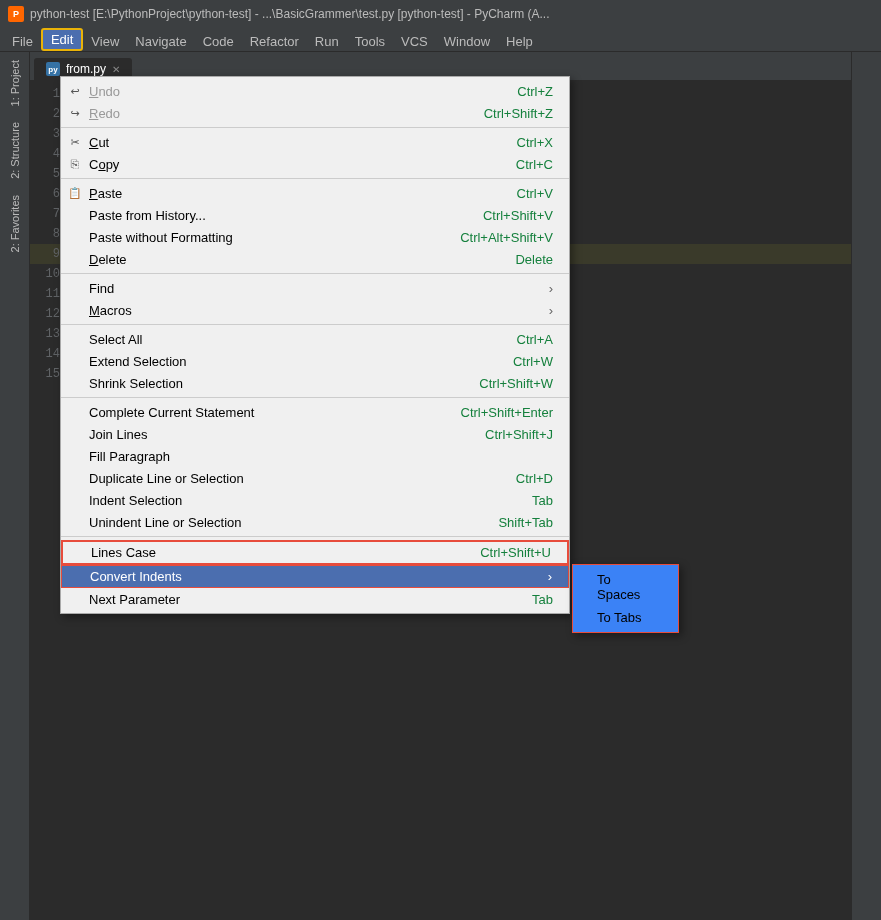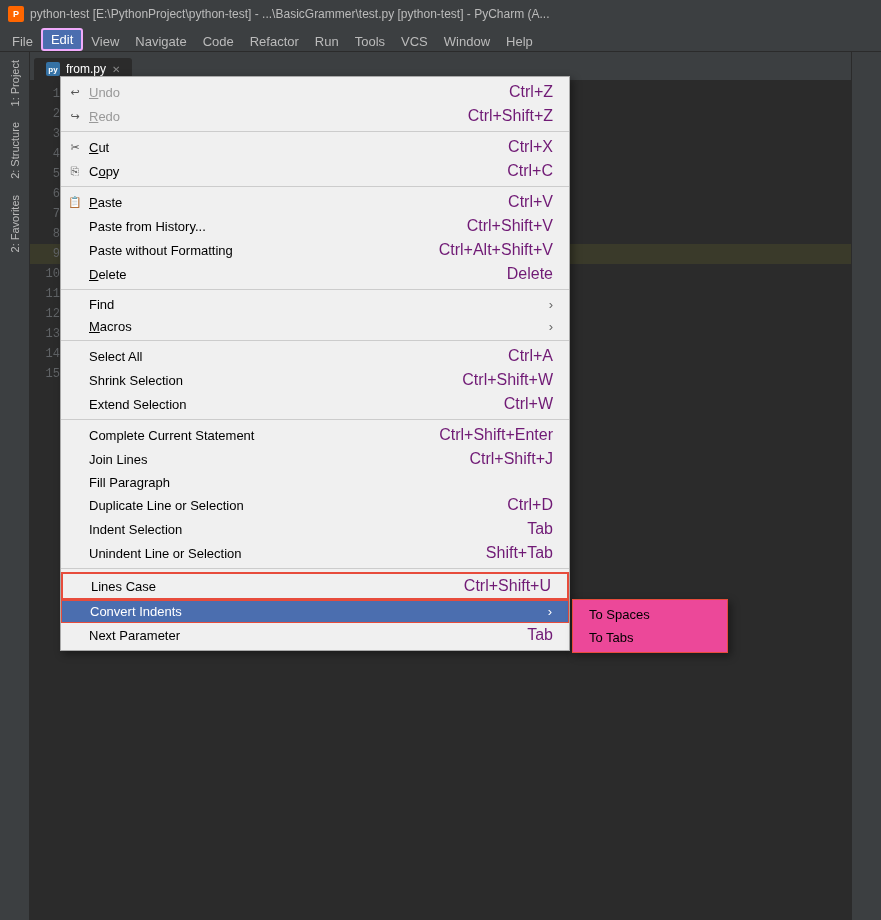--- a/index.html
+++ b/index.html
@@ -193,22 +193,22 @@
       color: white;
     }
     .dropdown-item.selected {
       background: #4b6eaf;
       color: white;
       border: 1px solid #e74c3c;
       justify-content: space-between;
     }
     .dropdown-item .shortcut {
       margin-left: auto;
-      color: #701a75;
-      font-size: 16px;
+      color: #15803d;
+      font-size: 13px;
     }
     .dropdown-item .arrow {
       margin-left: auto;
       color: #666666;
     }
     .dropdown-item.selected .arrow {
       color: #ffffff;
     }
     .dropdown-item .item-icon {
       position: absolute;
@@ -224,26 +224,26 @@
     .dropdown-item.disabled {
       color: #999999;
       cursor: default;
     }
     .underline { text-decoration: underline; }
 
     
     #submenu {
       position: absolute;
       left: 510px;
-      background: #ec4899;
+      background: #3b82f6;
       border: 1px solid #e74c3c;
       box-shadow: 3px 3px 8px rgba(0,0,0,0.4);
       z-index: 101;
-      padding: 3px 0;
-      width: 156px;
+      padding: 3px 8px;
+      width: 107px;
       top: auto;
     }
     .submenu-item {
       display: flex;
       align-items: center;
       padding: 4px 16px;
       color: #000000;
       font-size: 13px;
       cursor: pointer;
       min-height: 22px;
@@ -267,21 +267,21 @@
 </head>
 <body>
 
 <div id="title-bar">
   <div class="app-icon">P</div>
   <span>python-test [E:\PythonProject\python-test] - ...\BasicGrammer\test.py [python-test] - PyCharm (A...</span>
 </div>
 
 <div id="menu-bar">
   <div class="menu-item">File</div>
-  <div class="menu-item active" style="border: 2px solid #f0abfc;">Edit</div>
+  <div class="menu-item active" style="border: 2px solid #eab308;">Edit</div>
   <div class="menu-item">View</div>
   <div class="menu-item">Navigate</div>
   <div class="menu-item">Code</div>
   <div class="menu-item">Refactor</div>
   <div class="menu-item">Run</div>
   <div class="menu-item">Tools</div>
   <div class="menu-item">VCS</div>
   <div class="menu-item">Window</div>
   <div class="menu-item">Help</div>
 </div>
@@ -424,26 +424,26 @@
         <span class="arrow" style="margin-left:auto;">›</span>
       </div>
 
       <div class="menu-separator"></div>
 
       <div class="dropdown-item">
         <span>Select All</span>
         <span class="shortcut">Ctrl+A</span>
       </div>
       <div class="dropdown-item">
+        <span>Extend Selection</span>
+        <span class="shortcut">Ctrl+W</span>
+      </div>
+      <div class="dropdown-item">
         <span>Shrink Selection</span>
         <span class="shortcut">Ctrl+Shift+W</span>
-      </div>
-      <div class="dropdown-item">
-        <span>Extend Selection</span>
-        <span class="shortcut">Ctrl+W</span>
       </div>
 
       <div class="menu-separator"></div>
 
       <div class="dropdown-item">
         <span>Complete Current Statement</span>
         <span class="shortcut">Ctrl+Shift+Enter</span>
       </div>
       <div class="dropdown-item">
         <span>Join Lines</span>

